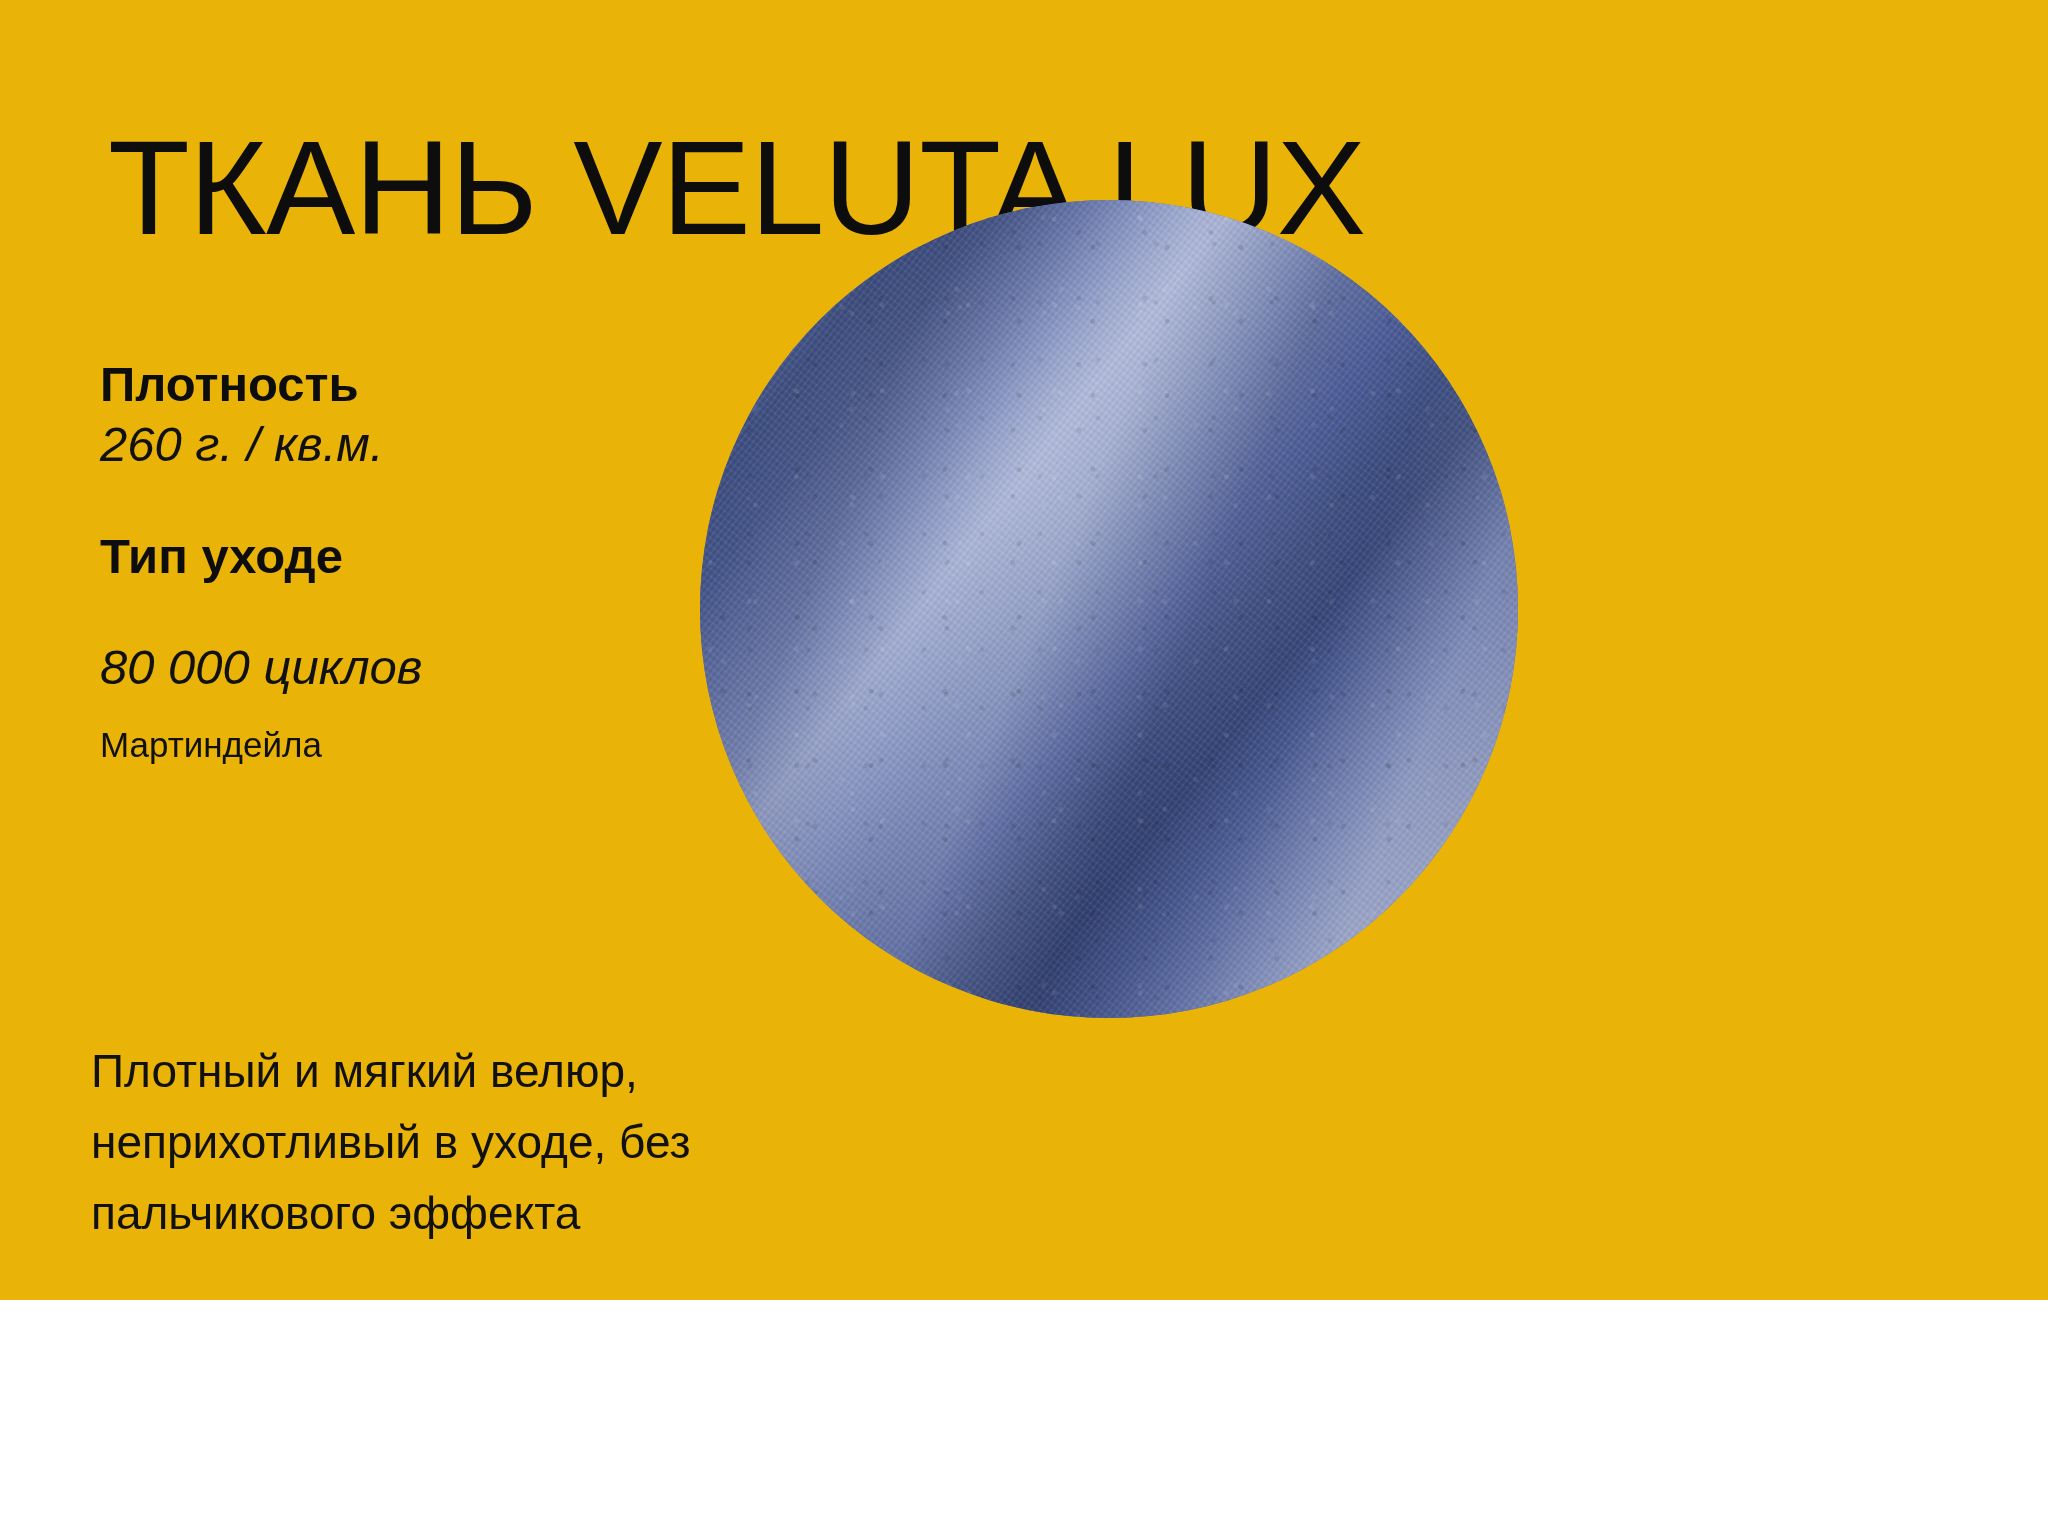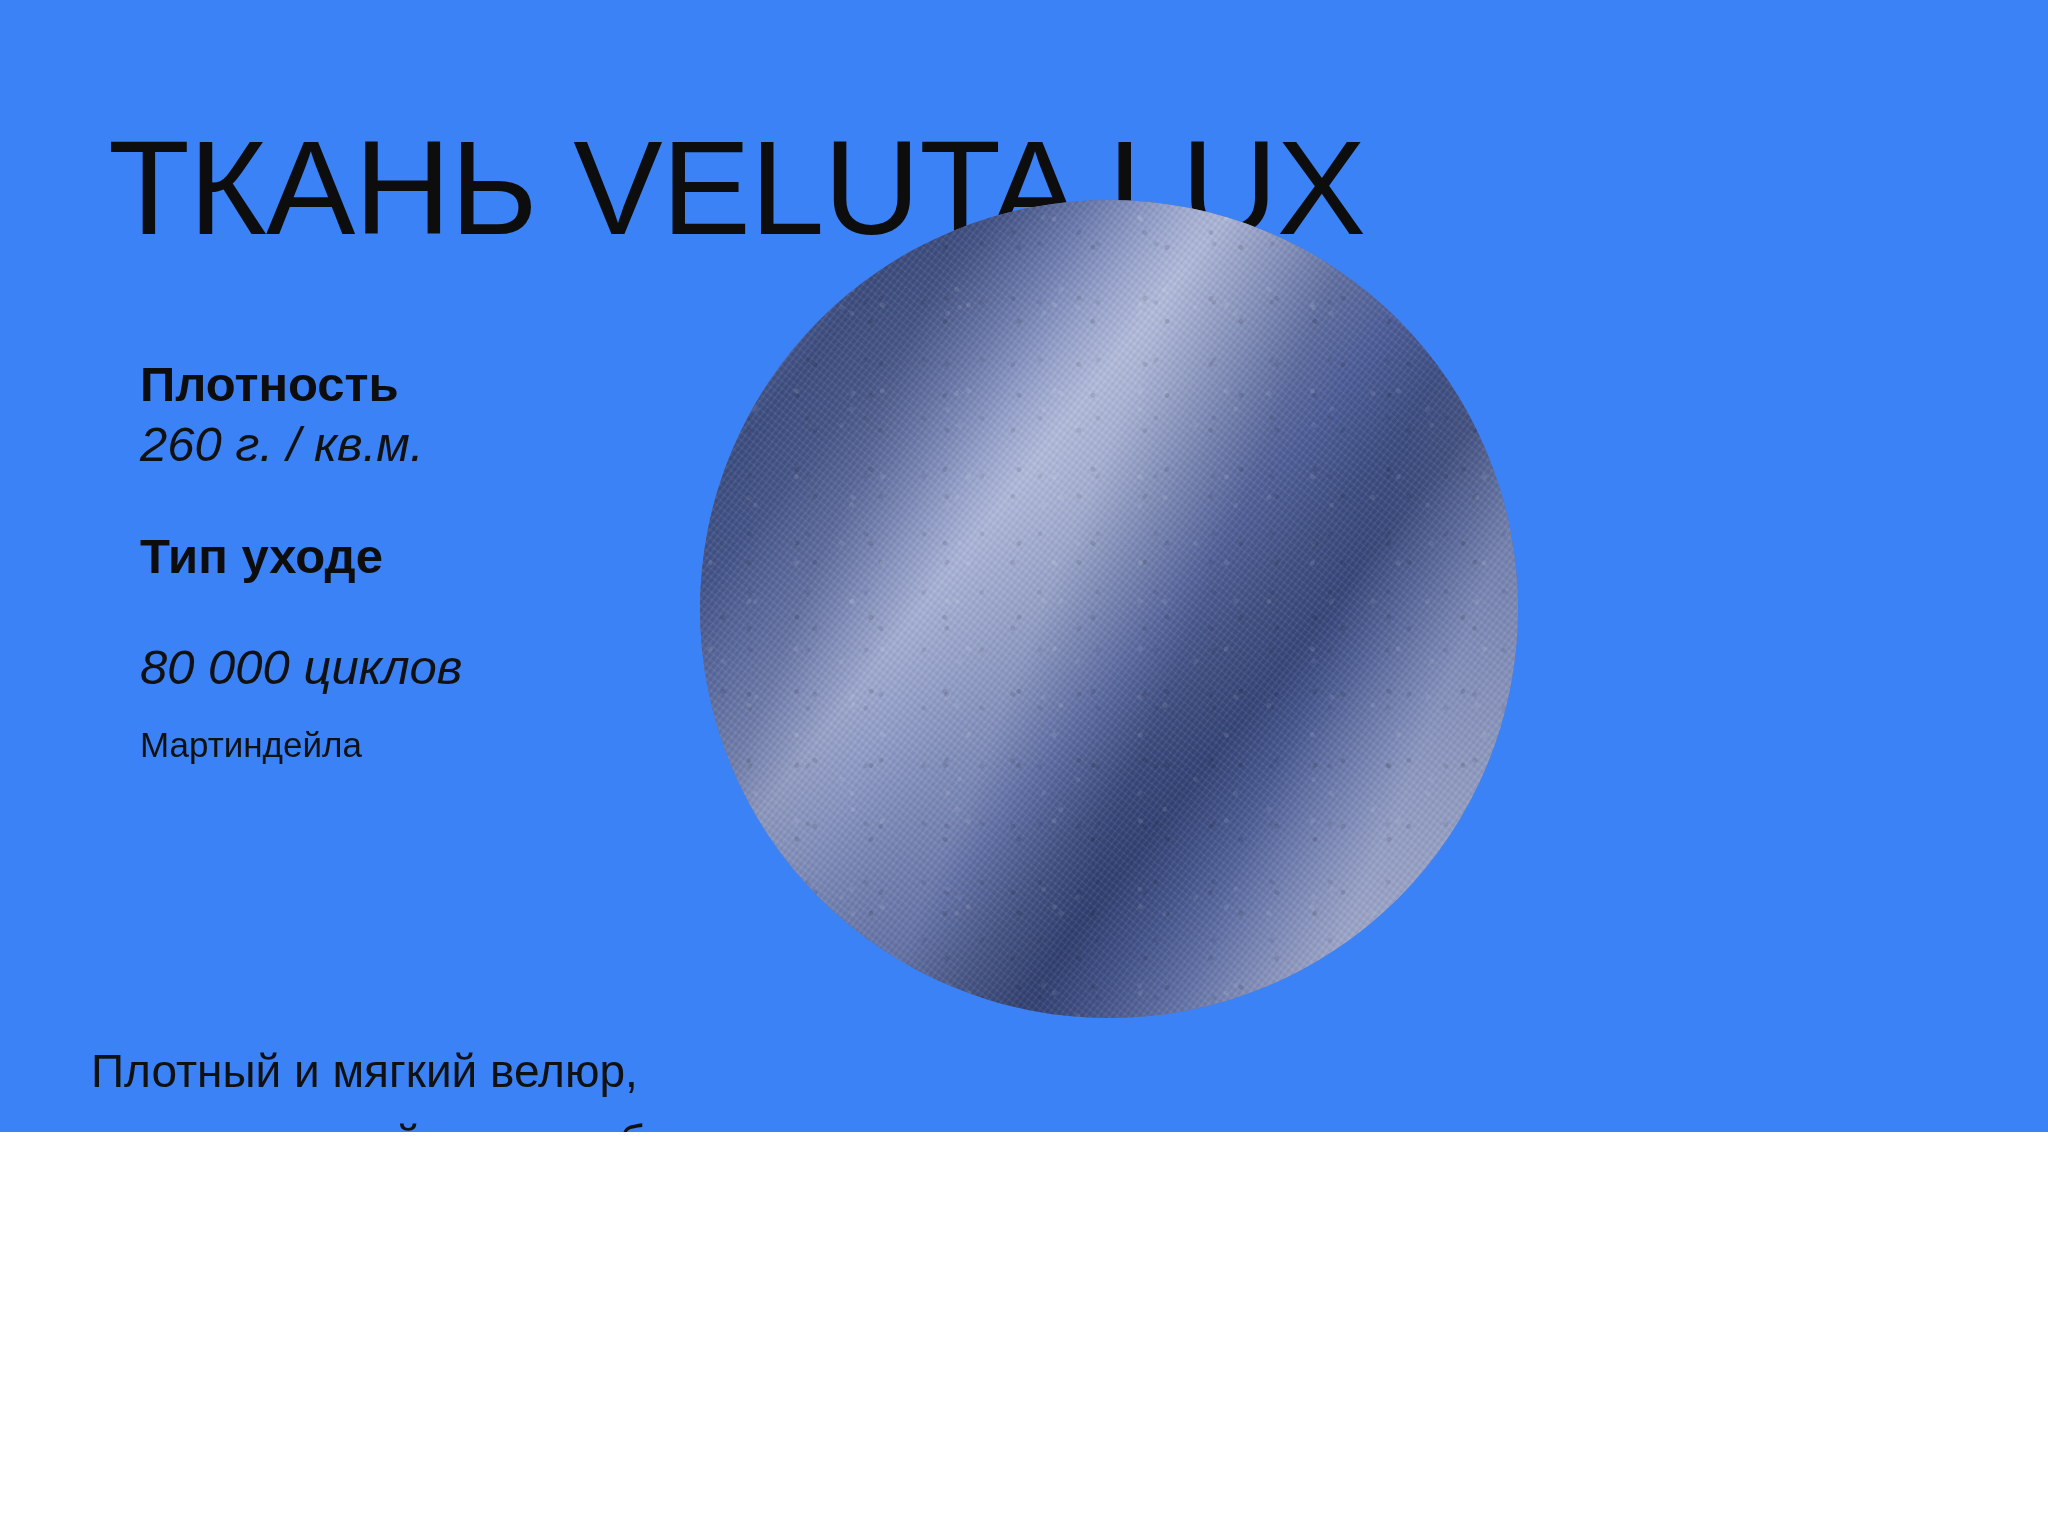--- a/index.html
+++ b/index.html
@@ -8,22 +8,22 @@
     padding: 0;
     background: #ffffff;
   }
   body {
     font-family: "Liberation Sans", "DejaVu Sans", sans-serif;
     color: #111111;
   }
   .page {
     position: relative;
     width: 2048px;
-    height: 1132px;
-    background: #3b82f6;
+    height: 1300px;
+    background: #eab308;
     overflow: hidden;
   }
 
   
   .title {
     position: absolute;
     left: 108px;
     top: 28px;
     font-size: 134px;
     line-height: 1.05;
@@ -32,21 +32,20 @@
     color: #0d0d0d;
     white-space: nowrap;
   }
 
   
   .specs {
     position: absolute;
     left: 100px;
     top: 355px;
     width: 800px;
-    margin-left: 40px;
   }
   .spec-block { margin-bottom: 52px; }
   .spec-label {
     font-size: 49px;
     font-weight: 700;
     line-height: 1.22;
     color: #0d0d0d;
     letter-spacing: 0px;
     white-space: nowrap;
   }

